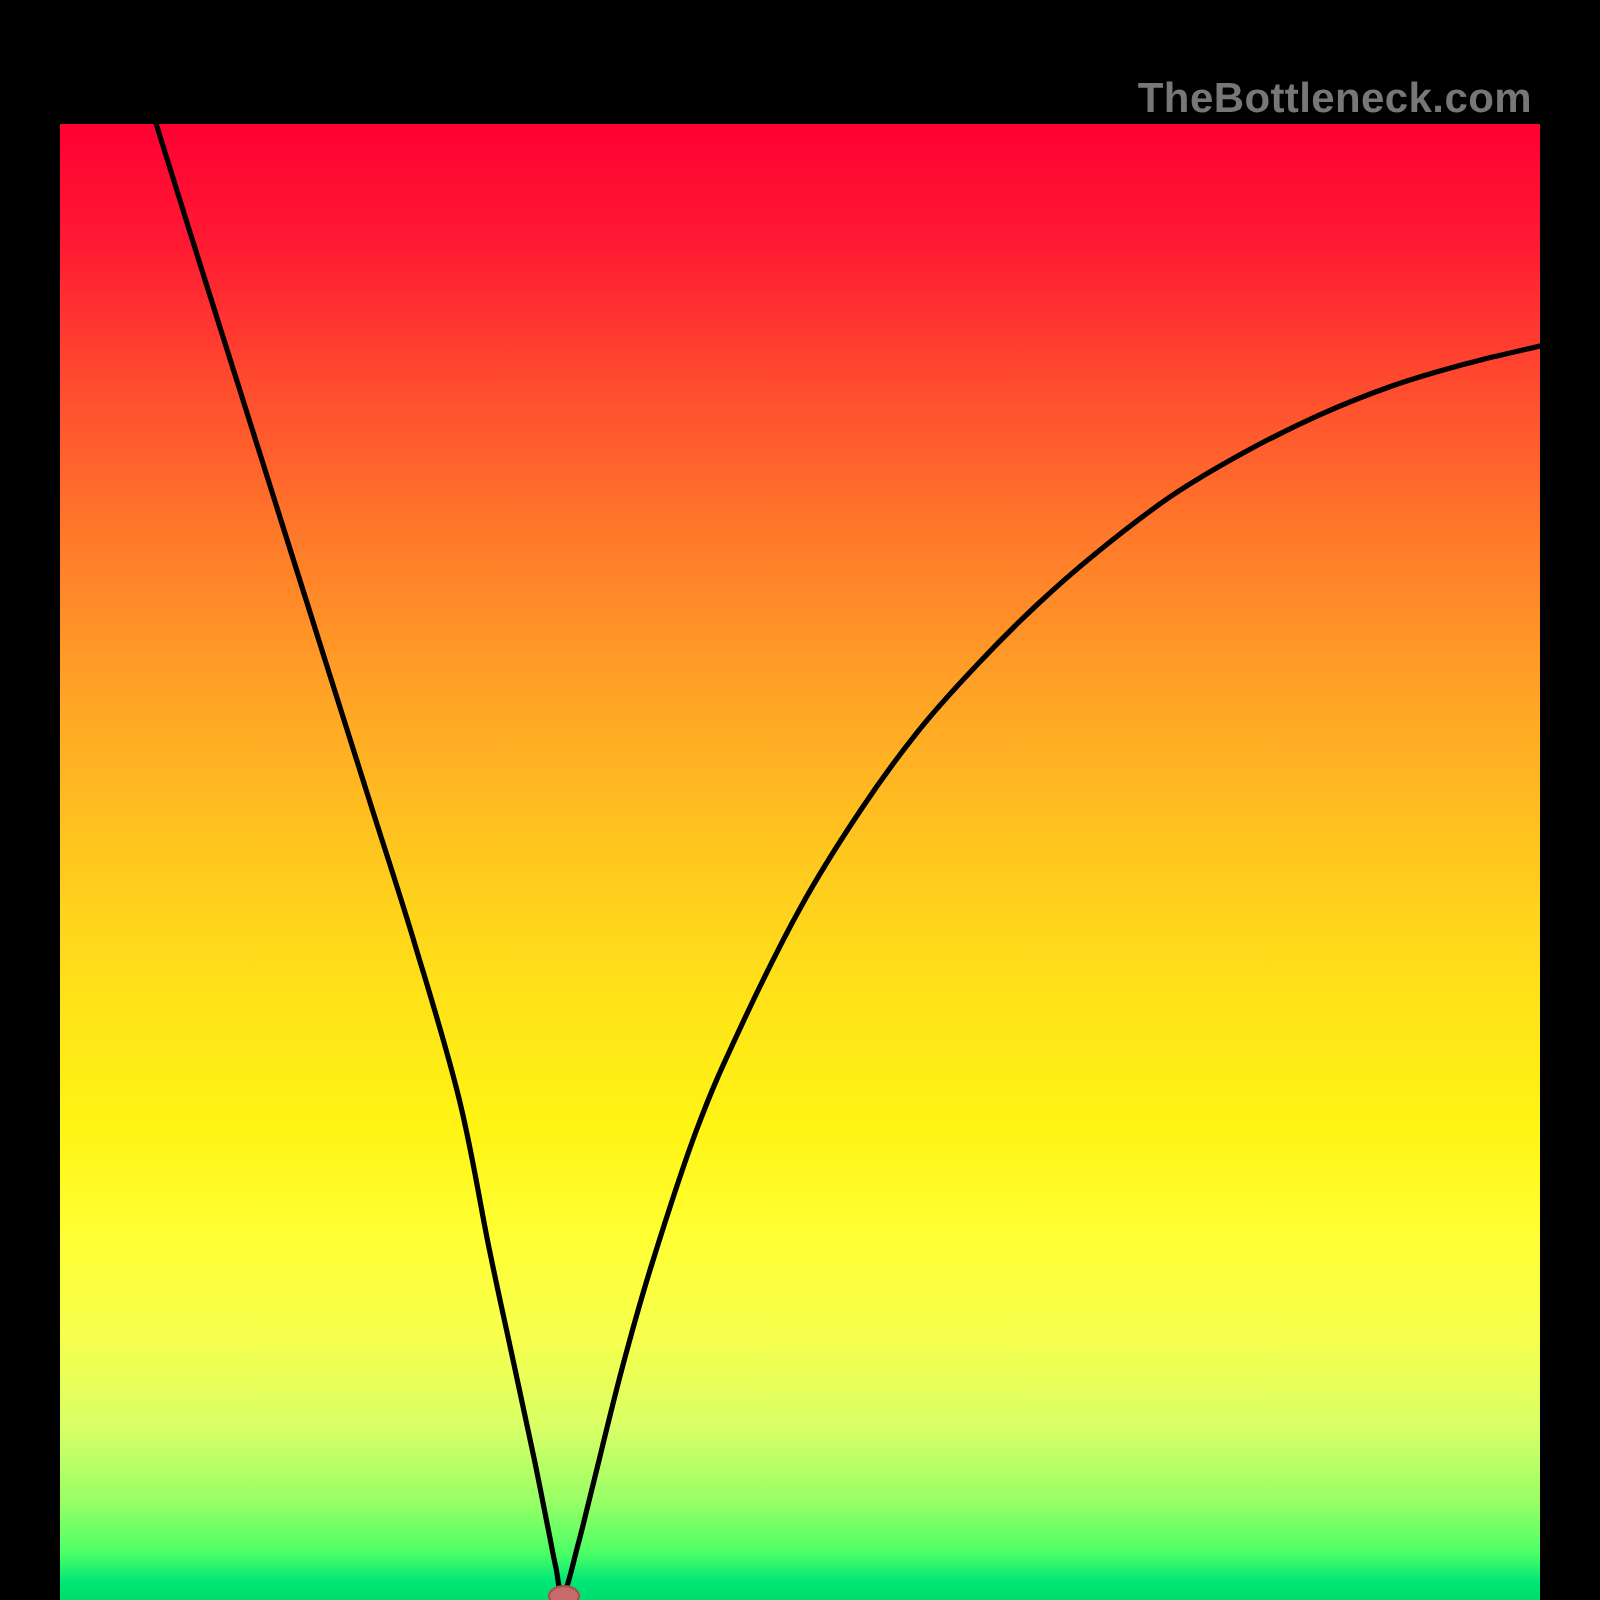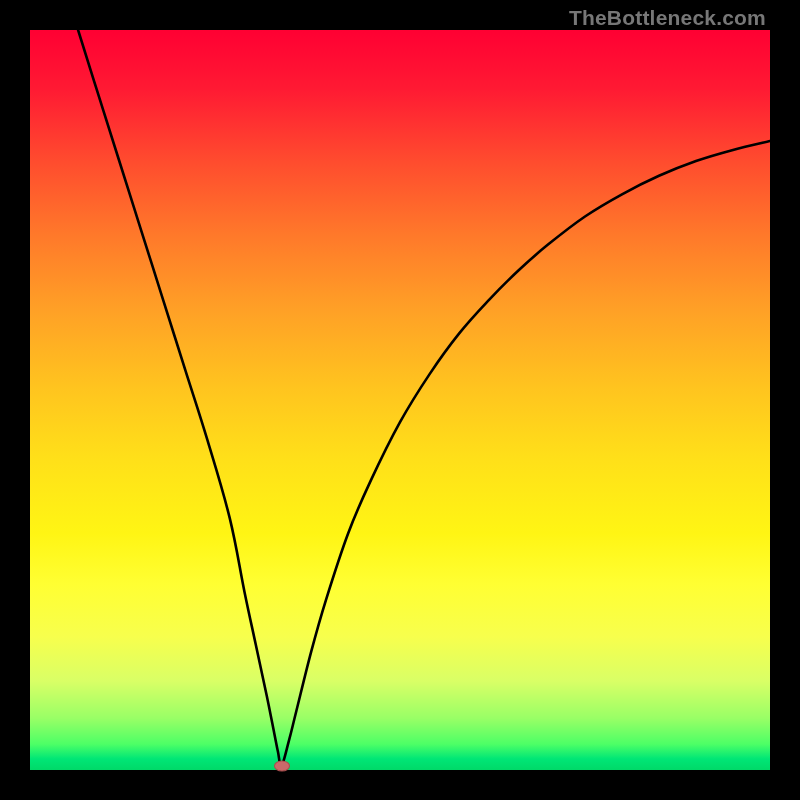--- a/index.html
+++ b/index.html
@@ -2,20 +2,21 @@
 <html><head>
 <meta charset="utf-8">
 <style>
   * { margin: 0; padding: 0; box-sizing: border-box; }
   html, body { width: 800px; height: 800px; overflow: hidden; background: #000; }
   .outer {
     width: 800px;
     height: 745px;
     background: #000;
     position: relative;
+    margin-top: 32px;
   }
   .plot-area {
     position: absolute;
     left: 30px;
     top: 30px;
     width: 740px;
     height: 740px;
     background: linear-gradient(to bottom,
       #ff0033 0%,
       #ff1a33 8%,

